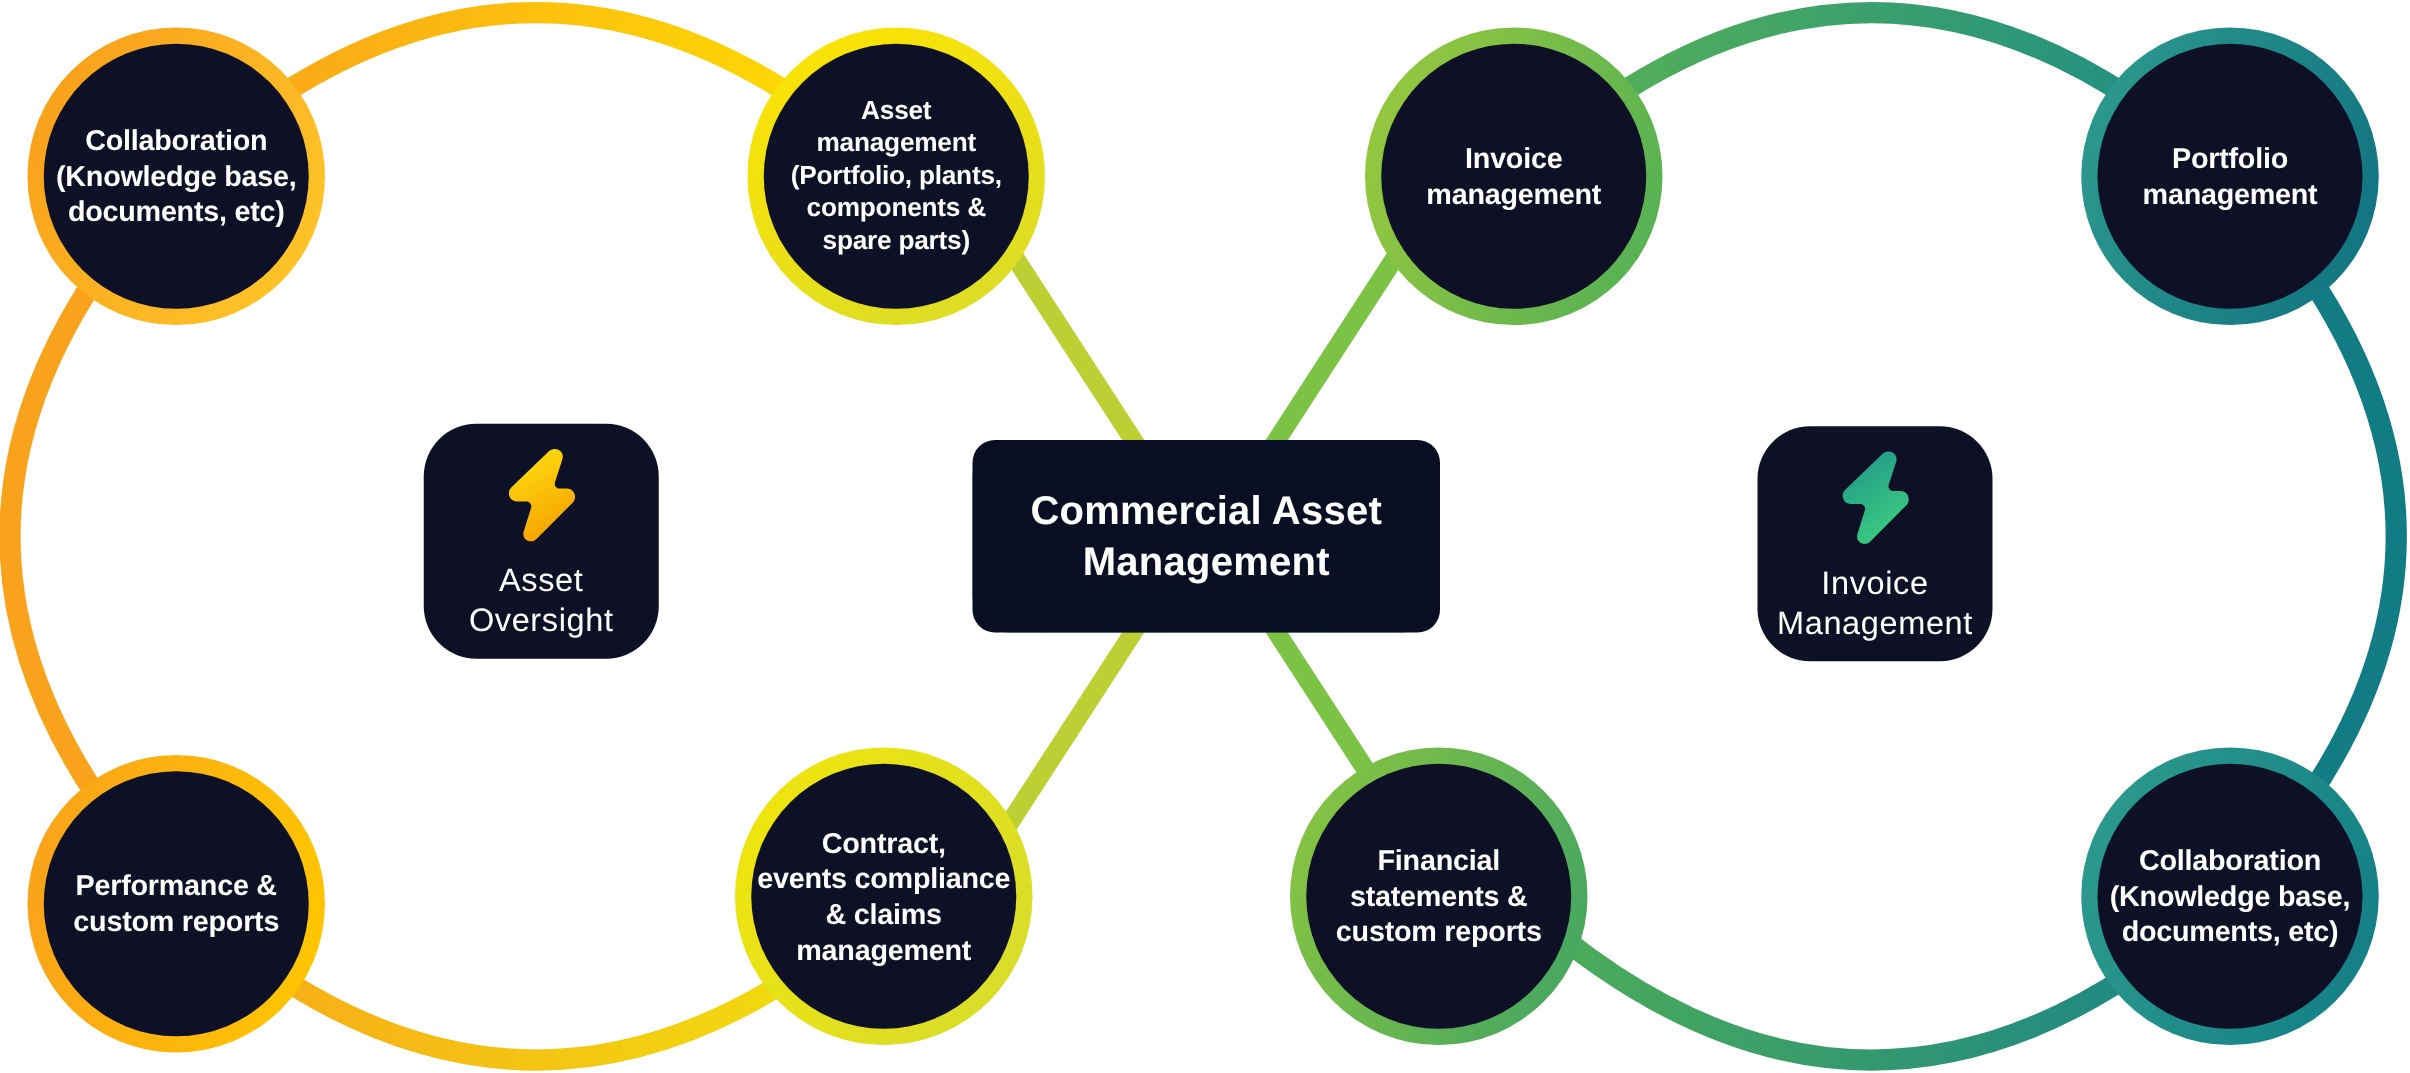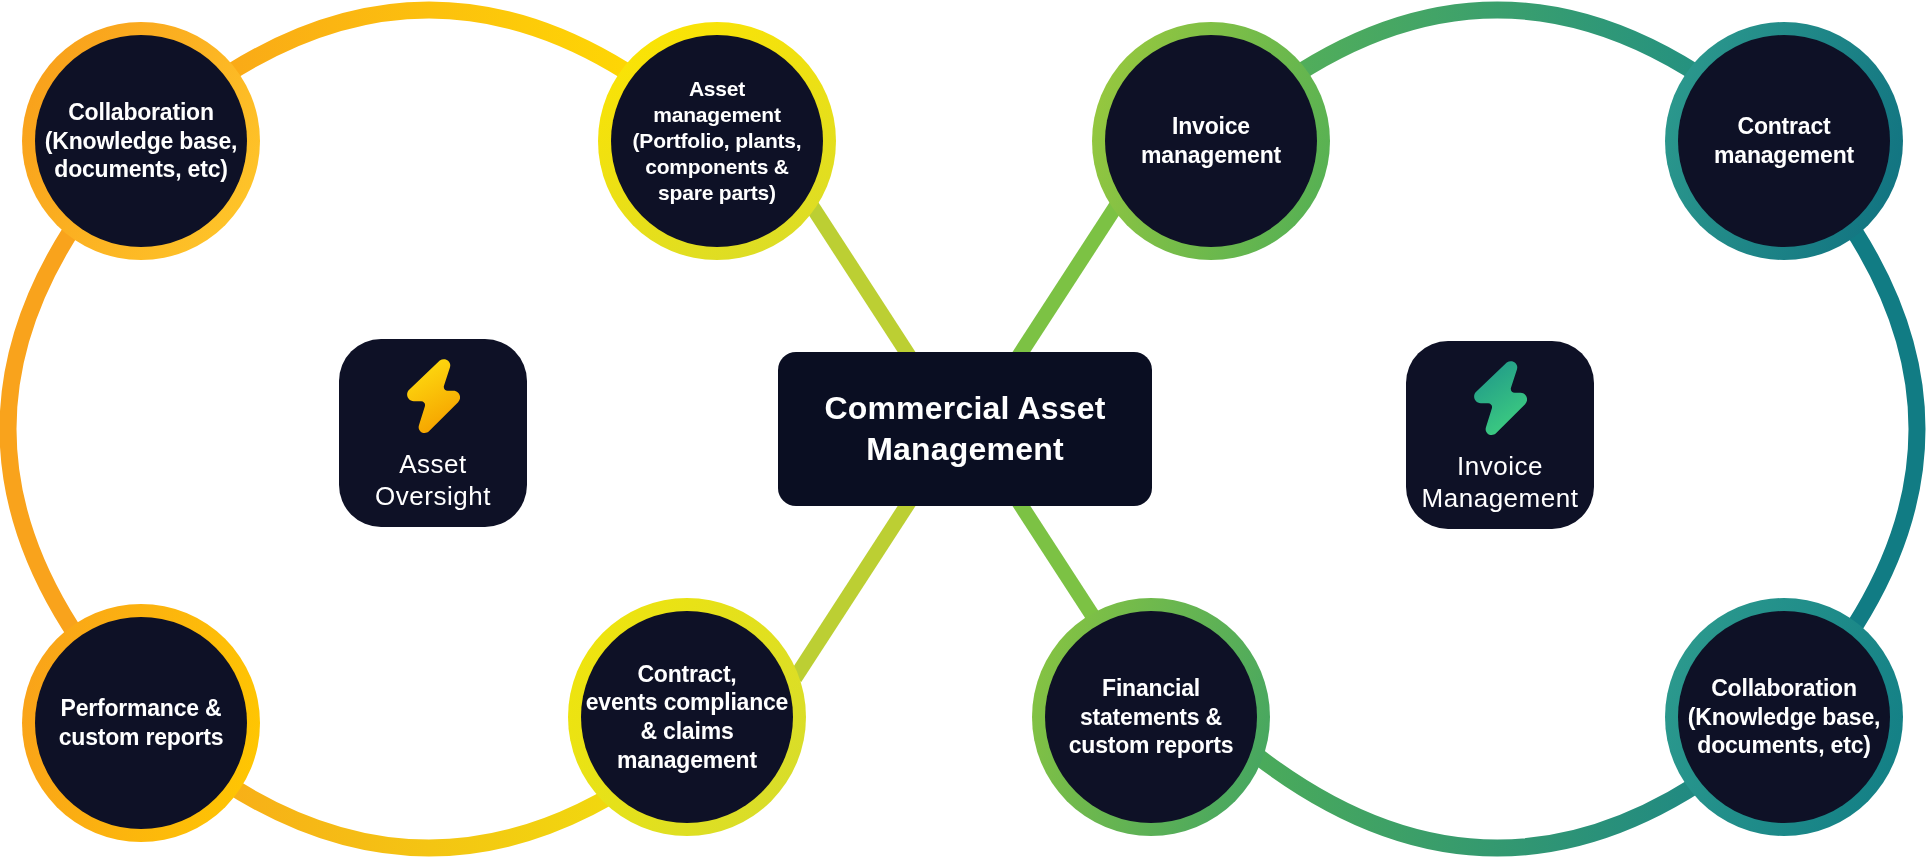--- a/index.html
+++ b/index.html
@@ -111,38 +111,38 @@
 components &amp;
 spare parts)</span>
     </div>
   </div>
   <div class="node ring-l2" style="left:22px;top:604px">
     <div class="node-inner">
       <span class="node-label">Performance &amp;
 custom reports</span>
     </div>
   </div>
-  <div class="node ring-l3" style="left:568px;top:598px">
+  <div class="node ring-l3" style="left:588px;top:598px">
     <div class="node-inner">
       <span class="node-label">Contract,
 events compliance
 &amp; claims
 management</span>
     </div>
   </div>
 
   <div class="node ring-r0" style="left:1092px;top:22px">
     <div class="node-inner">
       <span class="node-label">Invoice
 management</span>
     </div>
   </div>
   <div class="node ring-r1" style="left:1665px;top:22px">
     <div class="node-inner">
-      <span class="node-label">Contract
+      <span class="node-label">Portfolio
 management</span>
     </div>
   </div>
   <div class="node ring-r2" style="left:1032px;top:598px">
     <div class="node-inner">
       <span class="node-label">Financial
 statements &amp;
 custom reports</span>
     </div>
   </div>

